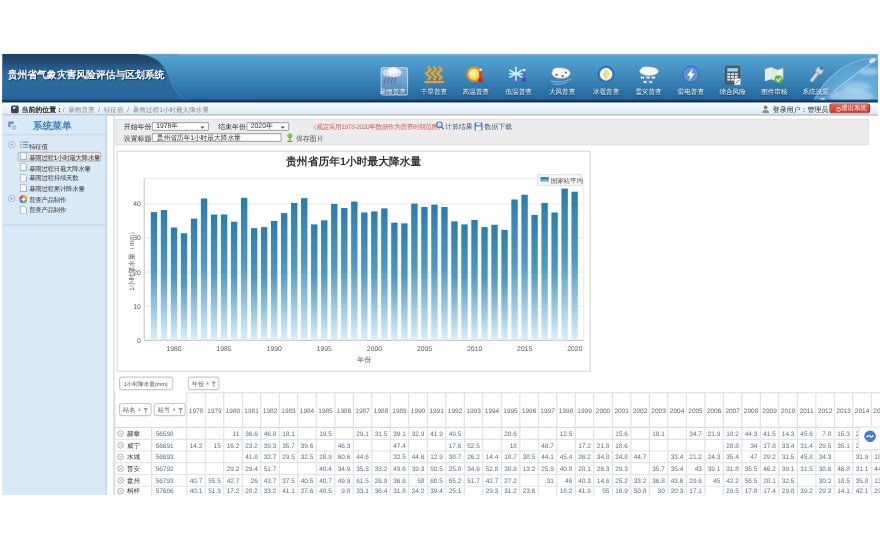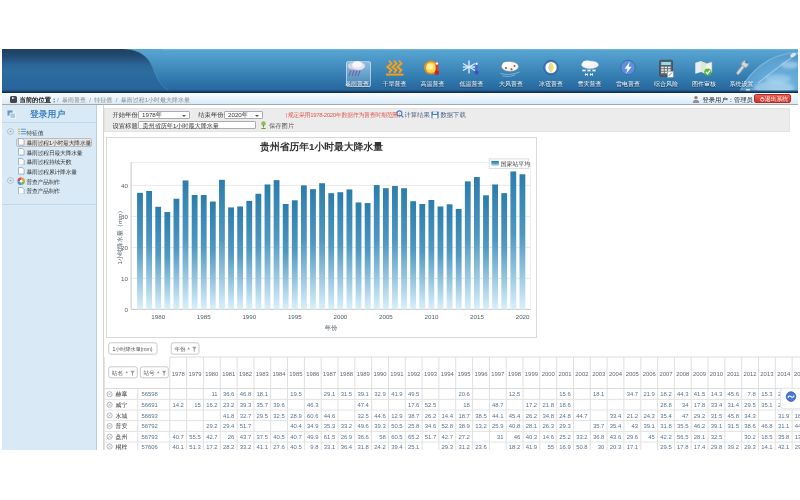--- a/index.html
+++ b/index.html
@@ -39,20 +39,22 @@
 <ellipse cx="788" cy="16" rx="9" ry="3.5" fill="#e8f5fc" opacity="0.42" filter="url(#bl)"></ellipse>
 <ellipse cx="772" cy="39" rx="20" ry="7" fill="#cfe7f5" opacity="0.45" filter="url(#bl)"></ellipse>
 <path d="M756,34 q20,-16 40,-30" stroke="#dff0fa" stroke-width="1.1" fill="none" opacity="0.42"></path>
 <ellipse cx="746" cy="41.5" rx="2.4" ry="1.4" fill="#f4fafd" opacity="0.85"></ellipse>
 <ellipse cx="791" cy="6" rx="3.2" ry="1.8" fill="#fff" opacity="0.75" transform="rotate(-30 791 6)"></ellipse>
 <path d="M0,0 H123 C138,1 146,7 151,19 C155,30 159,38 170,43.8 L170,44 H0 Z" fill="url(#sw)"></path>
 <path d="M123,0 C138,1 146,7 151,19 C155,30 159,38 170,43.8" stroke="#5598c8" stroke-width="1" fill="none" opacity="0.45"></path>
 <rect x="0" y="41.5" width="796" height="2.5" fill="#173f66" opacity="0.88"></rect>
 <line x1="160" y1="0.7" x2="796" y2="0.7" stroke="#8fd0f2" stroke-width="0.8" opacity="0.5"></line>
 </svg>
+<div class="cjk" style="position:absolute;left:5px;top:13px;font-size:9px;font-weight:bold;color:#fff;
+letter-spacing:-0.1px;text-shadow:1px 1px 1px rgba(0,0,30,0.55);white-space:nowrap">贵州省气象灾害风险评估与区划系统</div>
 <div style="position:absolute;left:343.5px;top:11.5px;width:25px;height:26px;background:linear-gradient(180deg,rgba(205,231,248,0.5),rgba(150,200,232,0.25));border:1px solid rgba(225,242,252,0.55);border-radius:2.5px"></div>
 <div style="position:absolute;left:342.0px;top:10px;width:26px;text-align:center">
         <svg width="26" height="19" viewBox="0 0 26 19" style="display:block;margin:0 auto">
           <ellipse cx="8.5" cy="7" rx="4.8" ry="3.4" fill="#d8d8e8" stroke="#b0b0c8" stroke-width="0.5"></ellipse>
           <ellipse cx="14" cy="7" rx="7.2" ry="4.2" fill="#e4e4f0" stroke="#b0b0c8" stroke-width="0.5"></ellipse>
           <ellipse cx="13.5" cy="5.4" rx="4.8" ry="2.8" fill="#f2f2fa"></ellipse>
           <ellipse cx="13" cy="5.2" rx="4.5" ry="3" fill="#f6f6fd"></ellipse>
           <line x1="7" y1="11.5" x2="5" y2="17" stroke="#7b5fa8" stroke-width="1.1"></line>
           <line x1="10" y1="11.5" x2="8" y2="17" stroke="#7b5fa8" stroke-width="1.1"></line>
           <line x1="13" y1="11.5" x2="11" y2="17" stroke="#7b5fa8" stroke-width="1.1"></line>
@@ -215,21 +217,21 @@
           <line x1="2.5" y1="0.2" x2="2.5" y2="2.1" stroke="#fff" stroke-width="0.9"></line>
         </svg><span class="cjk" style="font-size:5.8px;line-height:8.4px;margin-left:7px">退出系统</span>
  </div>
 </div>
 
 <div class="ab" style="left:2px;top:105px;width:94.5px;height:345px;background:#d9e9f5;border-right:1px solid #b6cfe3">
  <svg class="ab" style="left:5px;top:5px" width="9" height="9" viewBox="0 0 9 9">
    <rect x="0.5" y="0.5" width="5" height="5" fill="#6a93b8"></rect>
         <rect x="3" y="3" width="5.5" height="5.5" fill="#a9cce4" stroke="#fff" stroke-width="0.7"></rect>
  </svg>
- <div class="cjk ab" style="left:28px;top:3.5px;font-size:8.8px;font-weight:bold;color:#4080c2;white-space:nowrap">登录用户</div>
+ <div class="cjk ab" style="left:28px;top:3.5px;font-size:8.8px;font-weight:bold;color:#4080c2;white-space:nowrap">系统菜单</div>
  <div class="ab" style="left:0;top:16.5px;width:94.5px;border-top:1px solid #c2d8ea"></div>
  <div class="ab" style="left:0;top:98.5px;width:94.5px;border-top:1px solid #c2d8ea"></div>
 
  <svg class="ab" style="left:4.5px;top:23.2px" width="7" height="7" viewBox="0 0 7 7">
   <circle cx="3.5" cy="3.5" r="2.9" fill="#eef4fa" stroke="#8aa8c5" stroke-width="0.7"></circle>
         <circle cx="3.5" cy="3.5" r="1.1" fill="#8aa8c5"></circle>
  </svg>
  <svg class="ab" style="left:15.5px;top:23.2px" width="8" height="7" viewBox="0 0 8 7">
   <circle cx="1" cy="1.2" r="0.8" fill="#f0a030"></circle>
         <circle cx="1" cy="3.5" r="0.8" fill="#f0a030"></circle>

